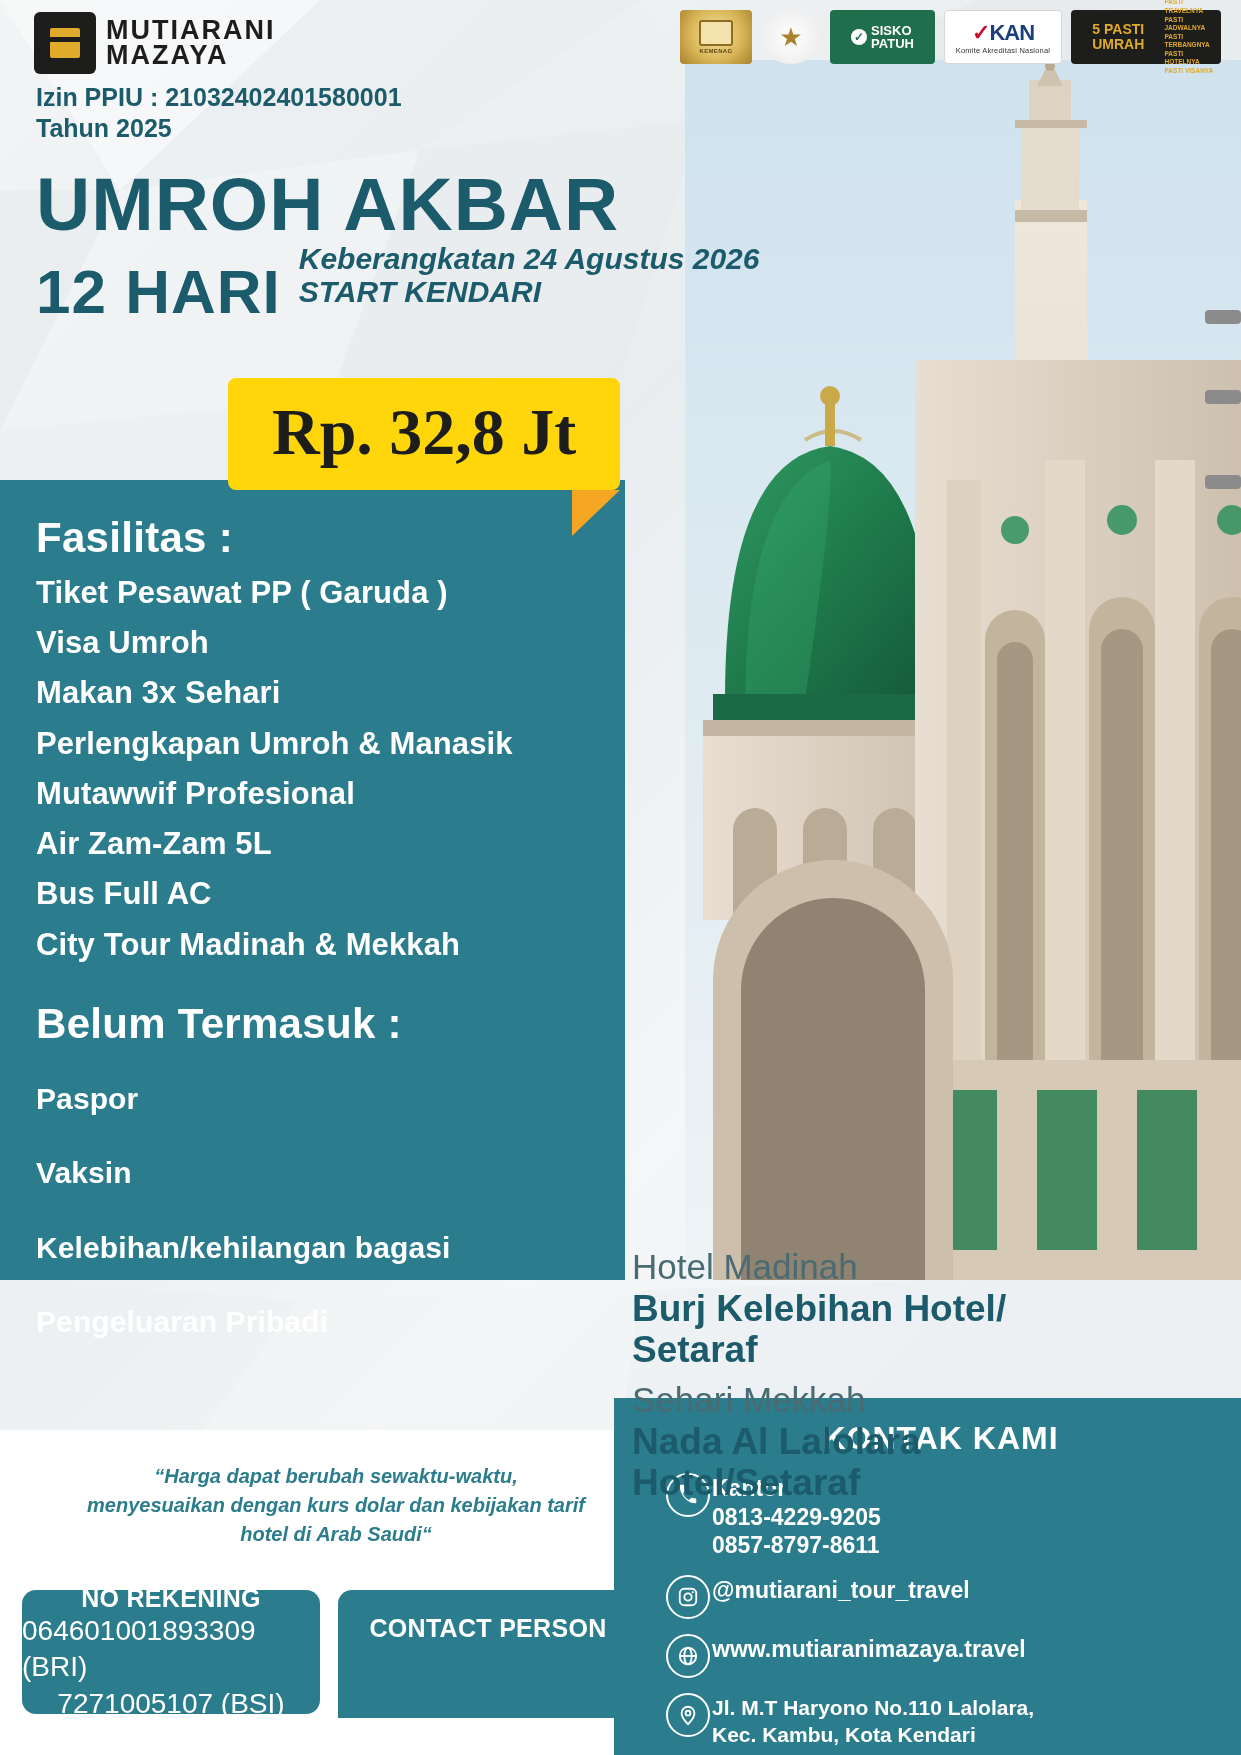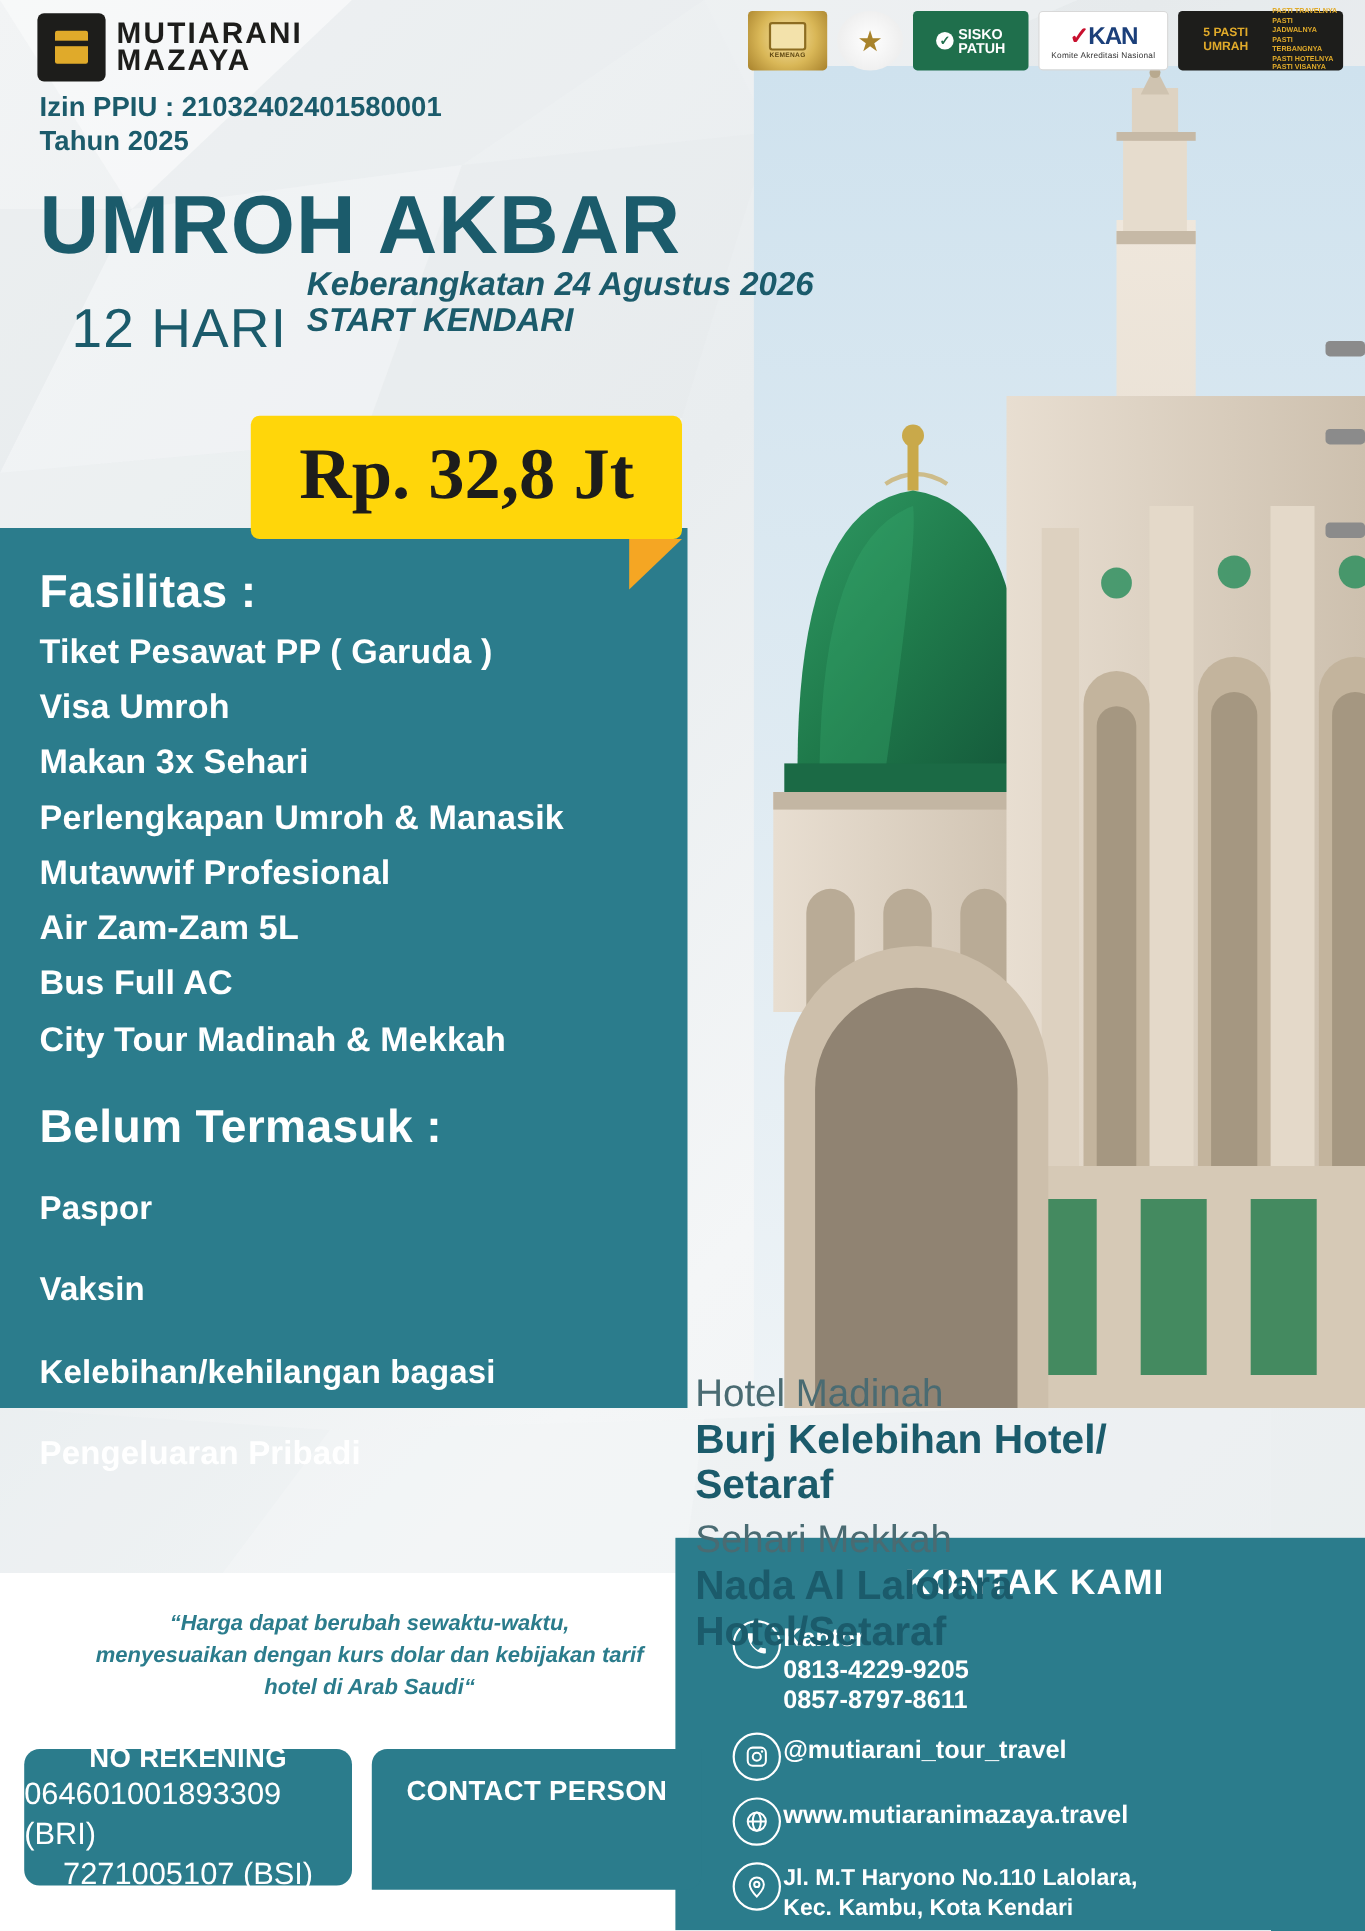--- a/index.html
+++ b/index.html
@@ -50,36 +50,36 @@
   .badge-garuda .bird { font-size: 26px; color: #a8832b; line-height: 1; }
   .badge-sisko { width: 105px; background: #1f6f4c; color: #fff; gap: 4px; padding: 0 6px; }
   .badge-sisko .tick { width: 16px; height: 16px; border-radius: 50%; background: #fff; color: #1f6f4c; font-size: 12px; font-weight: 700; display: flex; align-items: center; justify-content: center; }
   .badge-sisko .st { font-size: 13px; font-weight: 700; line-height: 1; text-align: left; }
   .badge-sisko .st small { display: block; font-size: 13px; }
   .badge-kan { width: 118px; background: #fff; border: 1px solid #d8d8d8; flex-direction: column; }
   .badge-kan .kan-top { font-size: 22px; font-weight: 700; color: #1b3f7a; letter-spacing: -1px; }
   .badge-kan .kan-top .v { color: #c8102e; }
   .badge-kan .kan-sub { font-size: 7.5px; color: #333; letter-spacing: .2px; }
   .badge-pasti { width: 150px; background: #1d1d1b; color: #fff; display: flex; align-items: center; gap: 4px; padding: 0 5px; }
-  .badge-pasti .p5 { font-size: 11px; font-weight: 700; color: #e0aa2a; line-height: 1.05; text-align: center; }
+  .badge-pasti .p5 { font-size: 14px; font-weight: 700; color: #e0aa2a; line-height: 1.05; text-align: center; }
   .badge-pasti .plist { font-size: 6.5px; line-height: 1.32; }
   .badge-pasti .plist b { color: #e0aa2a; }
 
   
   .photo {
     position: absolute; right: 0; top: 60px; width: 556px; height: 1220px;
     overflow: hidden; z-index: 5;
   }
   .photo svg { display: block; width: 100%; height: 100%; }
 
   
   .title-block { position: absolute; left: 36px; top: 168px; z-index: 22; }
   .t1 { font-size: 75px; font-weight: 800; color: #1b5b6b; letter-spacing: 1px; line-height: .98; }
   .t2row { display: flex; align-items: flex-end; gap: 18px; }
-  .t2 { font-size: 50px; font-weight: 400; color: #1b5b6b; letter-spacing: 1px; line-height: 1.0; margin-left: 29px; }
+  .t2 { font-size: 62px; font-weight: 700; color: #1b5b6b; letter-spacing: 1px; line-height: 1.0; }
   .t2sub { padding-bottom: 14px; }
   .t2sub .s1 { font-size: 30px; font-weight: 700; font-style: italic; color: #1b5b6b; line-height: 1.12; }
   .t2sub .s2 { font-size: 30px; font-weight: 700; font-style: italic; color: #1b5b6b; line-height: 1.12; }
 
   
   .price-wrap { position: absolute; left: 228px; top: 378px; z-index: 24; }
   .price {
     background: #ffd60a; color: #1d1d1b;
     font-family: "Liberation Serif", serif; font-weight: 700;
     font-size: 66px; padding: 16px 44px 20px 44px; border-radius: 8px;

